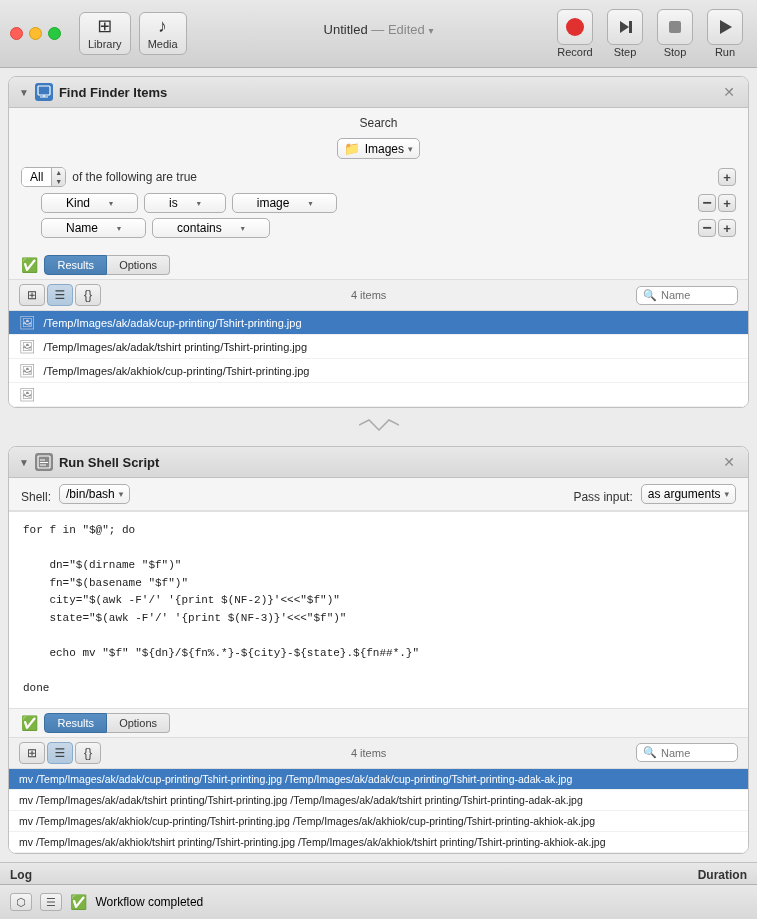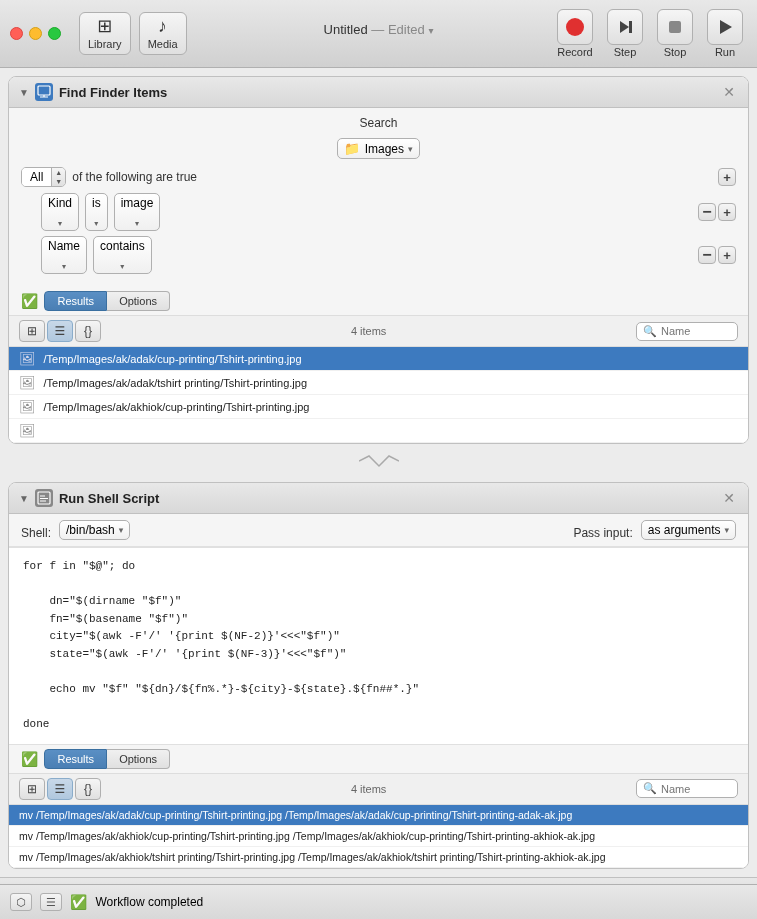--- a/index.html
+++ b/index.html
@@ -198,26 +198,25 @@
       align-items: center;
       gap: 6px;
       margin-bottom: 5px;
       margin-left: 20px;
     }
 
     .select-dropdown {
       border: 1px solid #b0b0b0;
       border-radius: 5px;
       background: linear-gradient(to bottom, #fff, #f0f0f0);
-      padding: 2px 6px;
+      padding: 2px 24px;
       font-size: 12px;
       cursor: pointer;
-      display: flex; align-items: center; gap: 9px;
+      display: flex; align-items: center; gap: 19px;
       white-space: nowrap;
-      flex-direction: column;
     }
     .select-dropdown .chev { font-size: 8px; color: #666; }
 
     .text-input {
       border: 1px solid #b0b0b0;
       border-radius: 5px;
       padding: 2px 6px;
       font-size: 12px;
       background: white;
       min-width: 80px;
@@ -670,20 +669,23 @@
         <span class="mag">🔍</span>
         <input type="text" style="border: none; outline: none; font-size: 11px; width: 70px; background: transparent;" placeholder="Name">
       </div>
     </div>
 
     <div class="results-list">
       <div class="result-item selected">
         <span style="font-size:10.5px;">mv /Temp/Images/ak/adak/cup-printing/Tshirt-printing.jpg /Temp/Images/ak/adak/cup-printing/Tshirt-printing-adak-ak.jpg</span>
       </div>
       <div class="result-item">
+        <span style="font-size:10.5px;">mv /Temp/Images/ak/adak/tshirt printing/Tshirt-printing.jpg /Temp/Images/ak/adak/tshirt printing/Tshirt-printing-adak-ak.jpg</span>
+      </div>
+      <div class="result-item">
         <span style="font-size:10.5px;">mv /Temp/Images/ak/akhiok/cup-printing/Tshirt-printing.jpg /Temp/Images/ak/akhiok/cup-printing/Tshirt-printing-akhiok-ak.jpg</span>
       </div>
       <div class="result-item">
         <span style="font-size:10.5px;">mv /Temp/Images/ak/akhiok/tshirt printing/Tshirt-printing.jpg /Temp/Images/ak/akhiok/tshirt printing/Tshirt-printing-akhiok-ak.jpg</span>
       </div>
     </div>
   </div>
 
   <div class="log-section">
     <div class="log-header">

